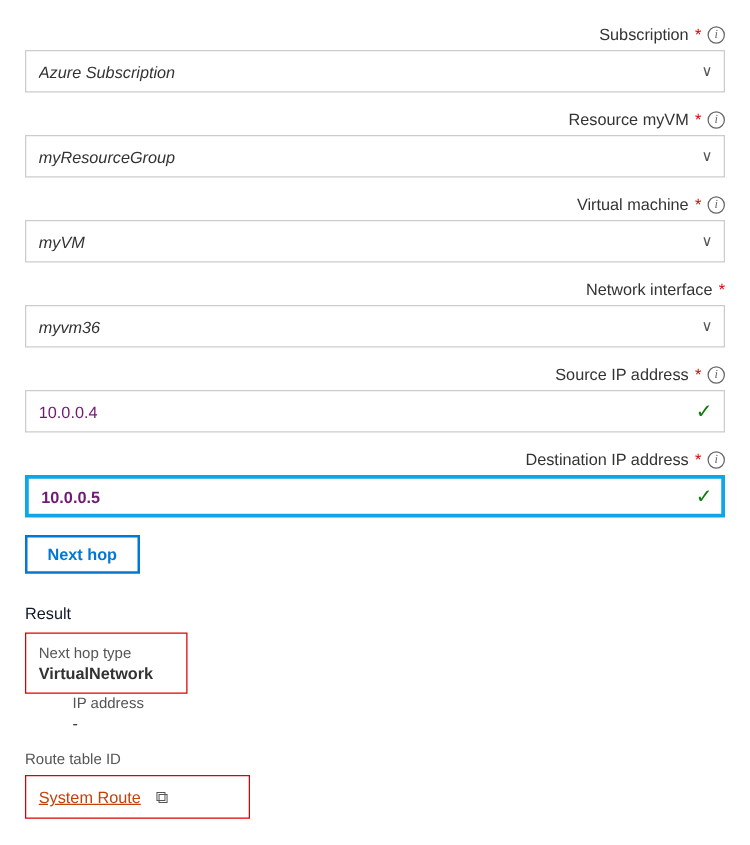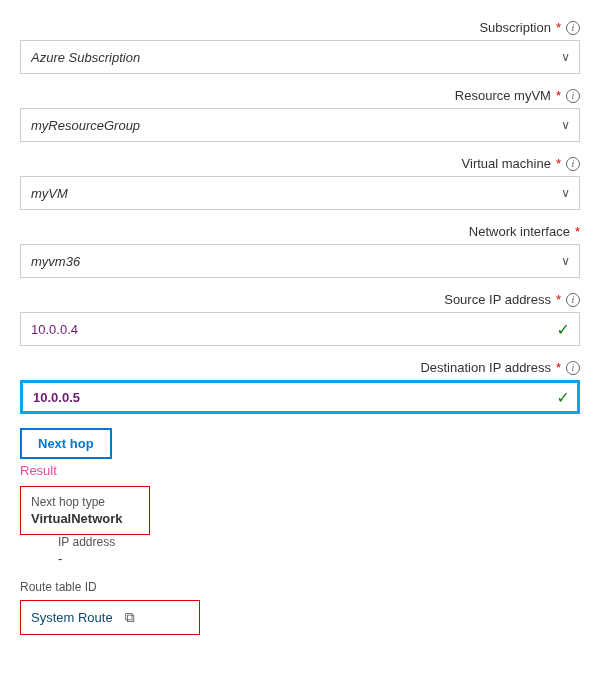--- a/index.html
+++ b/index.html
@@ -93,28 +93,29 @@
     }
     .next-hop-btn {
       display: inline-block;
       padding: 6px 16px;
       background: #fff;
       border: 2px solid #0078d4;
       color: #0078d4;
       font-size: 13px;
       font-weight: 600;
       cursor: pointer;
+      margin-bottom: 20px;
     }
     .result-section {
       margin-top: 4px;
     }
     .result-title {
       font-size: 13px;
       font-weight: 500;
-      color: #ec4899;
+      color: #0f172a;
       margin-bottom: 8px;
     }
     .result-card {
       border: 1px solid #d00;
       padding: 8px 10px;
       display: inline-block;
       min-width: 130px;
     }
     .result-card-label {
       font-size: 12px;
@@ -147,21 +148,22 @@
       min-width: 180px;
       gap: 8px;
     }
     .route-label {
       font-size: 12px;
       color: #555;
       margin-bottom: 6px;
     }
     .route-value {
       font-size: 13px;
-      color: #0c4a6e;
+      color: #c2410c;
+      text-decoration: underline;
     }
     .copy-icon {
       color: #555;
       font-size: 14px;
       cursor: pointer;
       margin-left: 4px;
     }
     .route-section {
       margin-bottom: 14px;
     }

